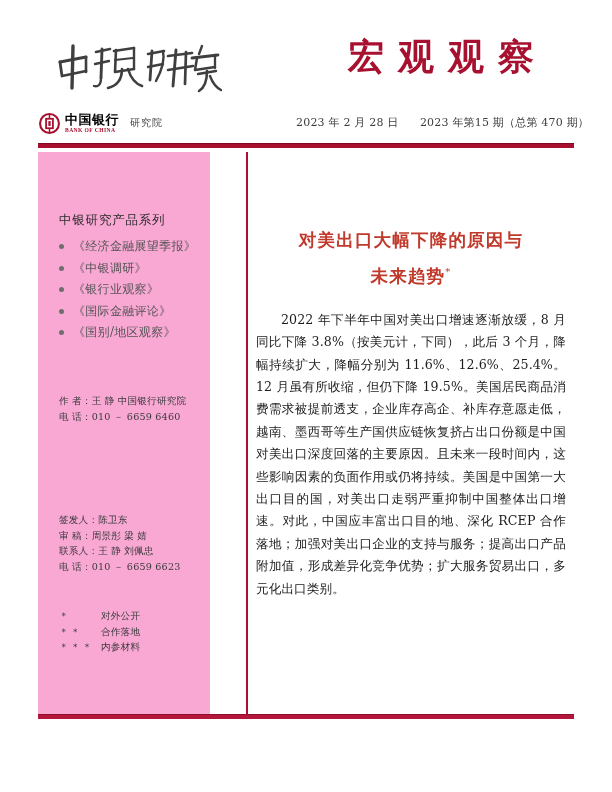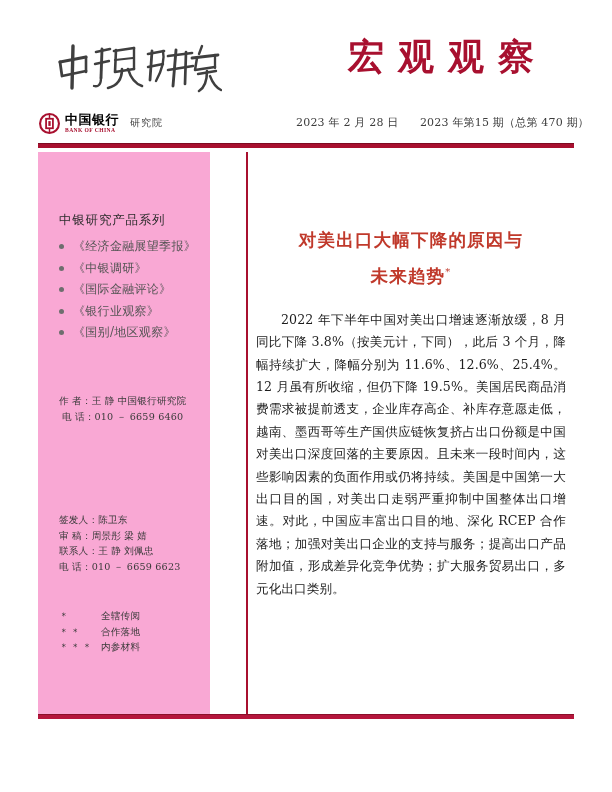--- a/index.html
+++ b/index.html
@@ -181,21 +181,21 @@
   .sb-block {
     position: absolute;
     left: 21px;
     font-family: "DejaVu Serif", "Liberation Serif", serif;
     font-size: 9.6px;
     color: #3a3a3a;
     line-height: 15.5px;
     letter-spacing: 0.2px;
     white-space: nowrap;
   }
-  #sb-author { top: 241px; text-align: center; }
+  #sb-author { top: 241px; }
   #sb-contact { top: 360px; }
   #sb-notes { top: 456px; }
   .sb-row { display: block; }
   .lbl { display: inline-block; }
   .sb-notes-row .star {
     display: inline-block;
     width: 42px;
     letter-spacing: 2px;
   }
 
@@ -314,25 +314,25 @@
       <li class="sb-item">
         <span class="dot"></span>
         <span>《经济金融展望季报》</span>
       </li>
       <li class="sb-item">
         <span class="dot"></span>
         <span>《中银调研》</span>
       </li>
       <li class="sb-item">
         <span class="dot"></span>
+        <span>《银行业观察》</span>
+      </li>
+      <li class="sb-item">
+        <span class="dot"></span>
         <span>《国际金融评论》</span>
-      </li>
-      <li class="sb-item">
-        <span class="dot"></span>
-        <span>《银行业观察》</span>
       </li>
       <li class="sb-item">
         <span class="dot"></span>
         <span>《国别/地区观察》</span>
       </li>
     </ul>
 
     <div class="sb-block" id="sb-author">
       <span class="sb-row">
         <span class="lbl">作  者：</span><span>王  静   中国银行研究院</span>
@@ -352,21 +352,21 @@
       <span class="sb-row">
         <span class="lbl">联系人：</span><span>王  静   刘佩忠</span>
       </span>
       <span class="sb-row">
         <span class="lbl">电  话：</span><span>010 －  6659 6623</span>
       </span>
     </div>
 
     <div class="sb-block" id="sb-notes">
       <span class="sb-row sb-notes-row">
-        <span class="star">＊</span><span>全辖传阅</span>
+        <span class="star">＊</span><span>对外公开</span>
       </span>
       <span class="sb-row sb-notes-row">
         <span class="star">＊＊</span><span>合作落地</span>
       </span>
       <span class="sb-row sb-notes-row">
         <span class="star">＊＊＊</span><span>内参材料</span>
       </span>
     </div>
   </aside>
 

